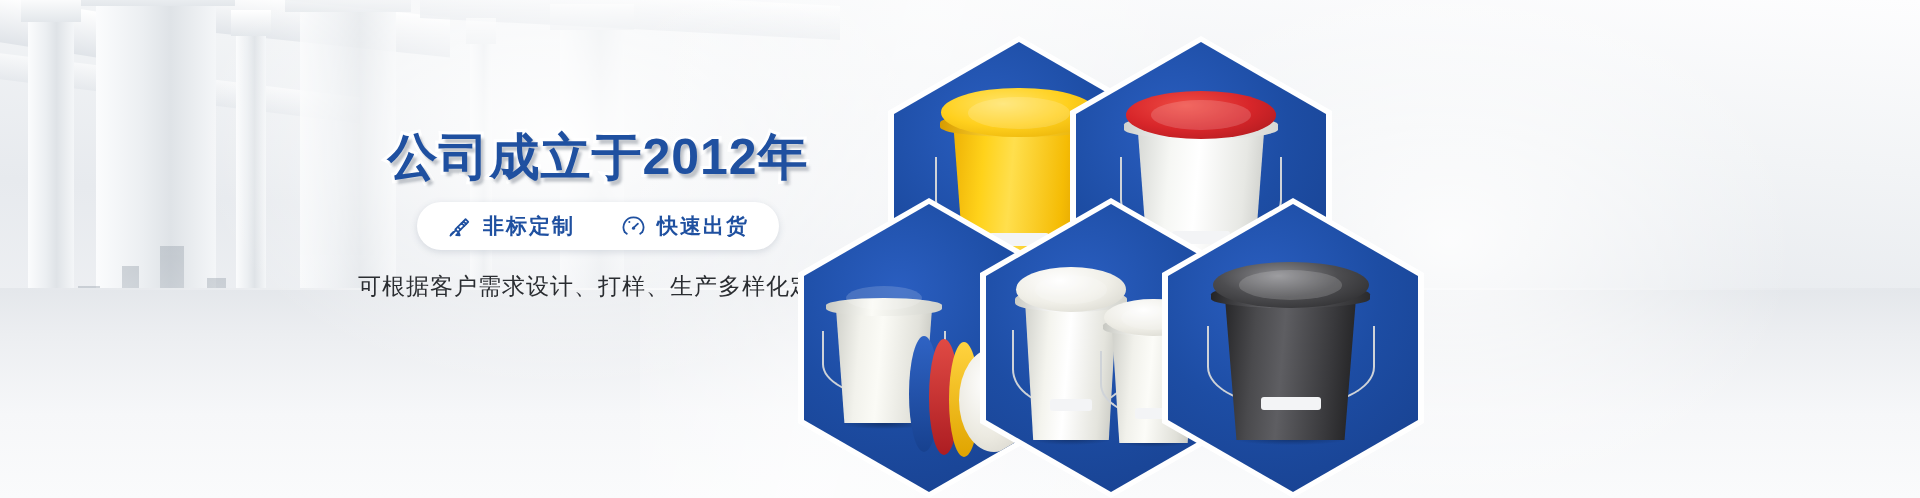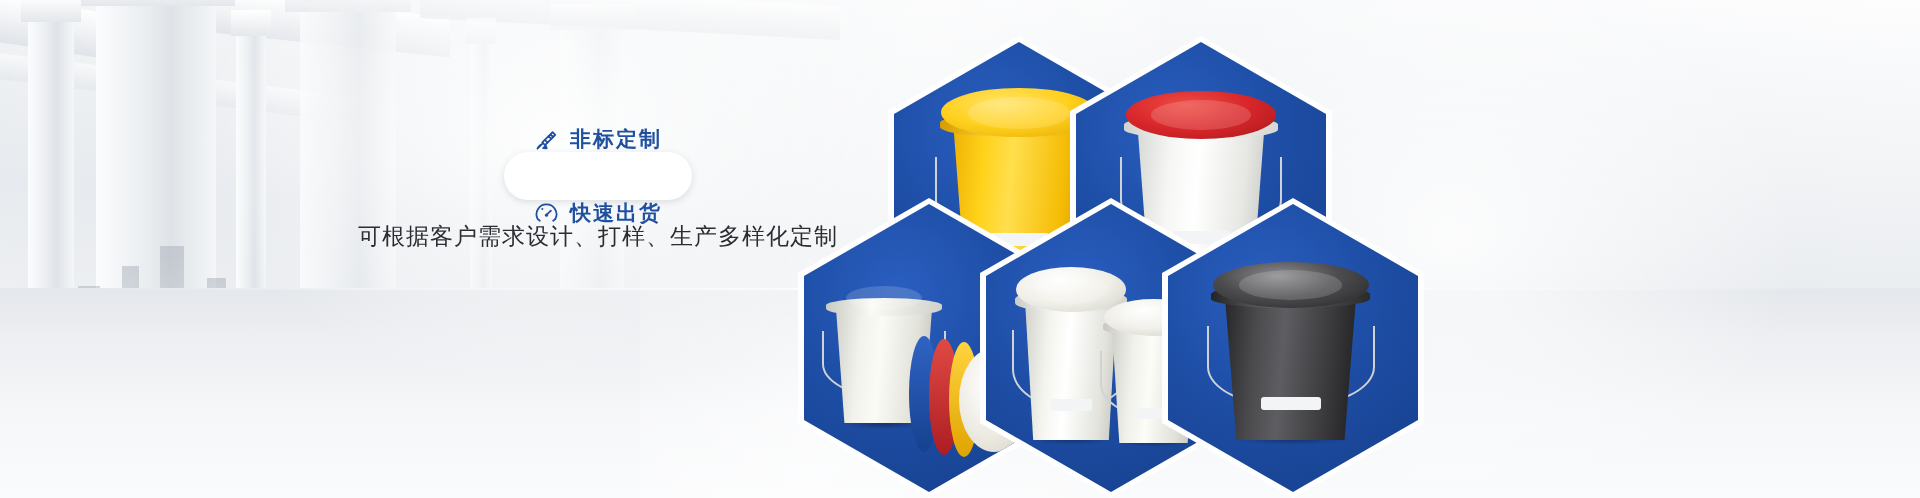--- a/index.html
+++ b/index.html
@@ -83,21 +83,20 @@
   .pill{
     margin:20px auto 0;
     height:48px;
     background:#ffffff;
     border-radius:26px;
     display:flex; align-items:center; justify-content:center;
     gap:46px;
     padding:0 30px;
     width:fit-content;
     box-shadow:0 2px 7px rgba(80,95,120,.18);
-    flex-direction:column;
   }
   .feat{ display:flex; align-items:center; gap:11px; }
   .feat .ic{ width:25px; height:25px; display:block; flex:0 0 auto; }
   .feat .tx{
     font-size:21px; color:#1f50a0; font-weight:600; letter-spacing:2px;
     white-space:nowrap;
   }
 
   .sub{
     margin-top:21px;
@@ -200,20 +199,21 @@
     <div class="bld" style="left:278px;width:12px;height:48px;"></div>
   </div>
 
   <div class="bg-floor"></div>
   <div class="bloom"></div>
   <div class="bloom2"></div>
   <div class="sheen"></div>
 
   <div class="copy">
 
+    <div class="headline">公司成立于2012年</div>
 
     <div class="pill">
 
       <div class="feat">
         <span class="ic">
           <svg viewBox="0 0 24 24" width="25" height="25" fill="none" stroke="#1f50a0" stroke-width="1.7" stroke-linecap="round" stroke-linejoin="round">
             <path d="M3.3 20.7 L8.6 15.4"></path>
             <path d="M8.0 14.8 l2.6 2.6 2.4-2.4 -2.6-2.6 z"></path>
             <path d="M10.4 12.4 l3.6-3.6 2.6 2.6 -3.6 3.6"></path>
             <path d="M14.0 8.8 l1.8-1.8 2.6 2.6 -1.8 1.8"></path>

